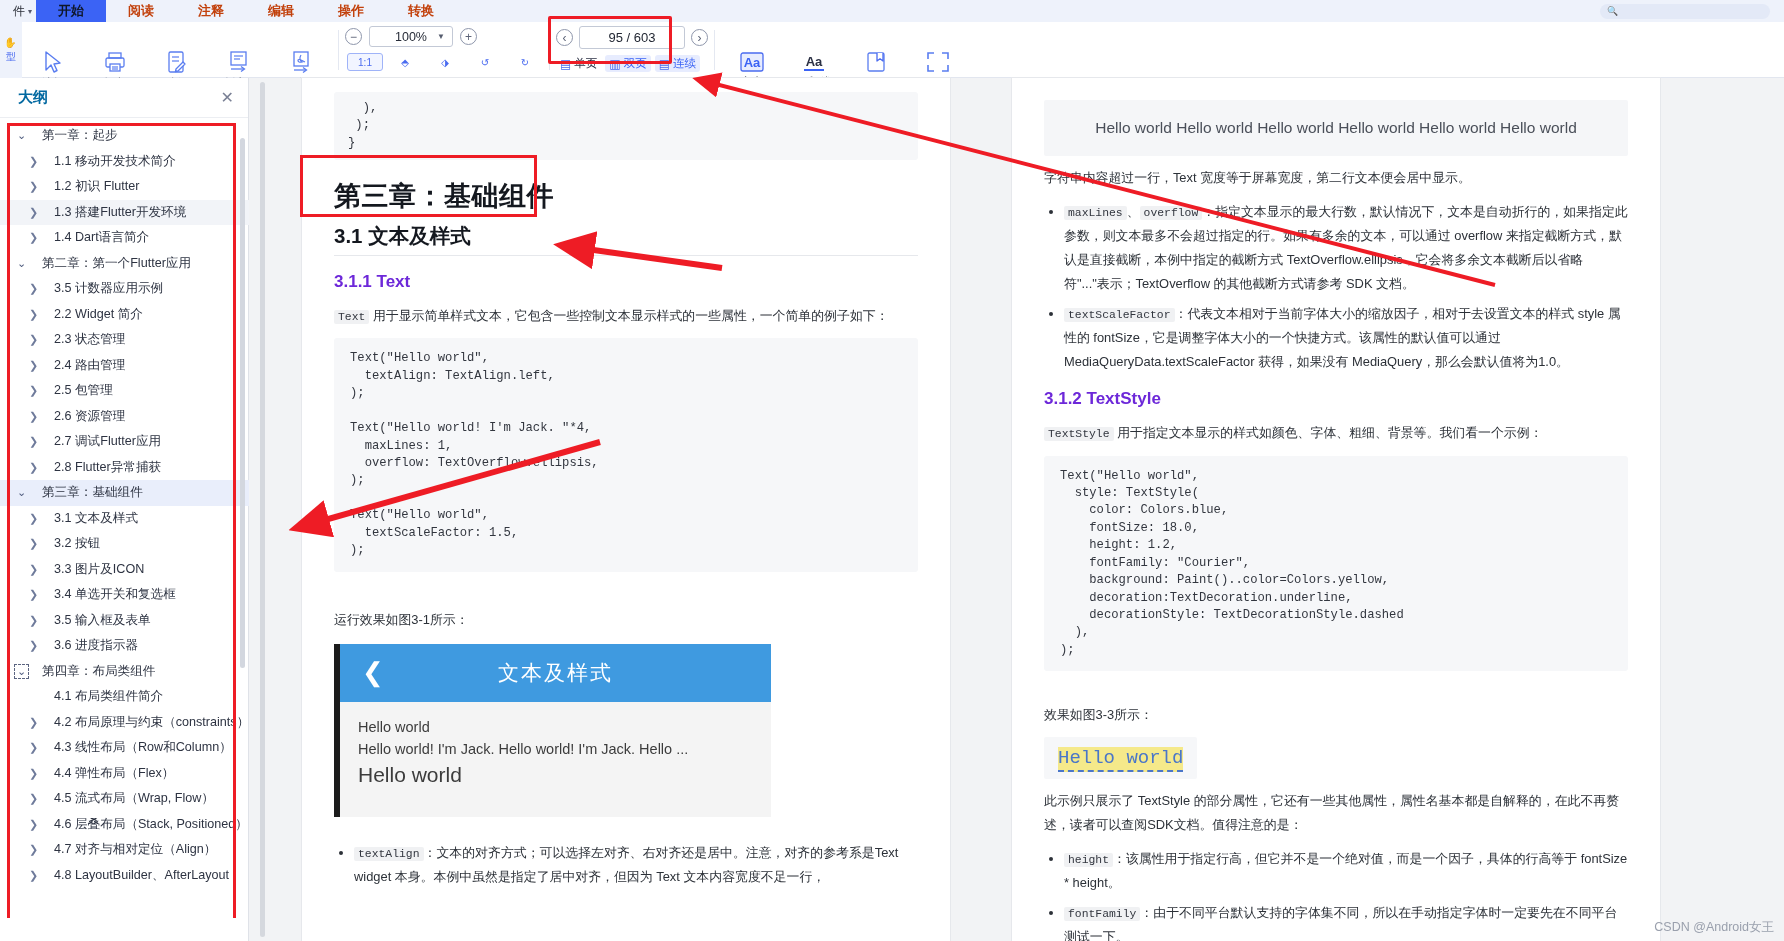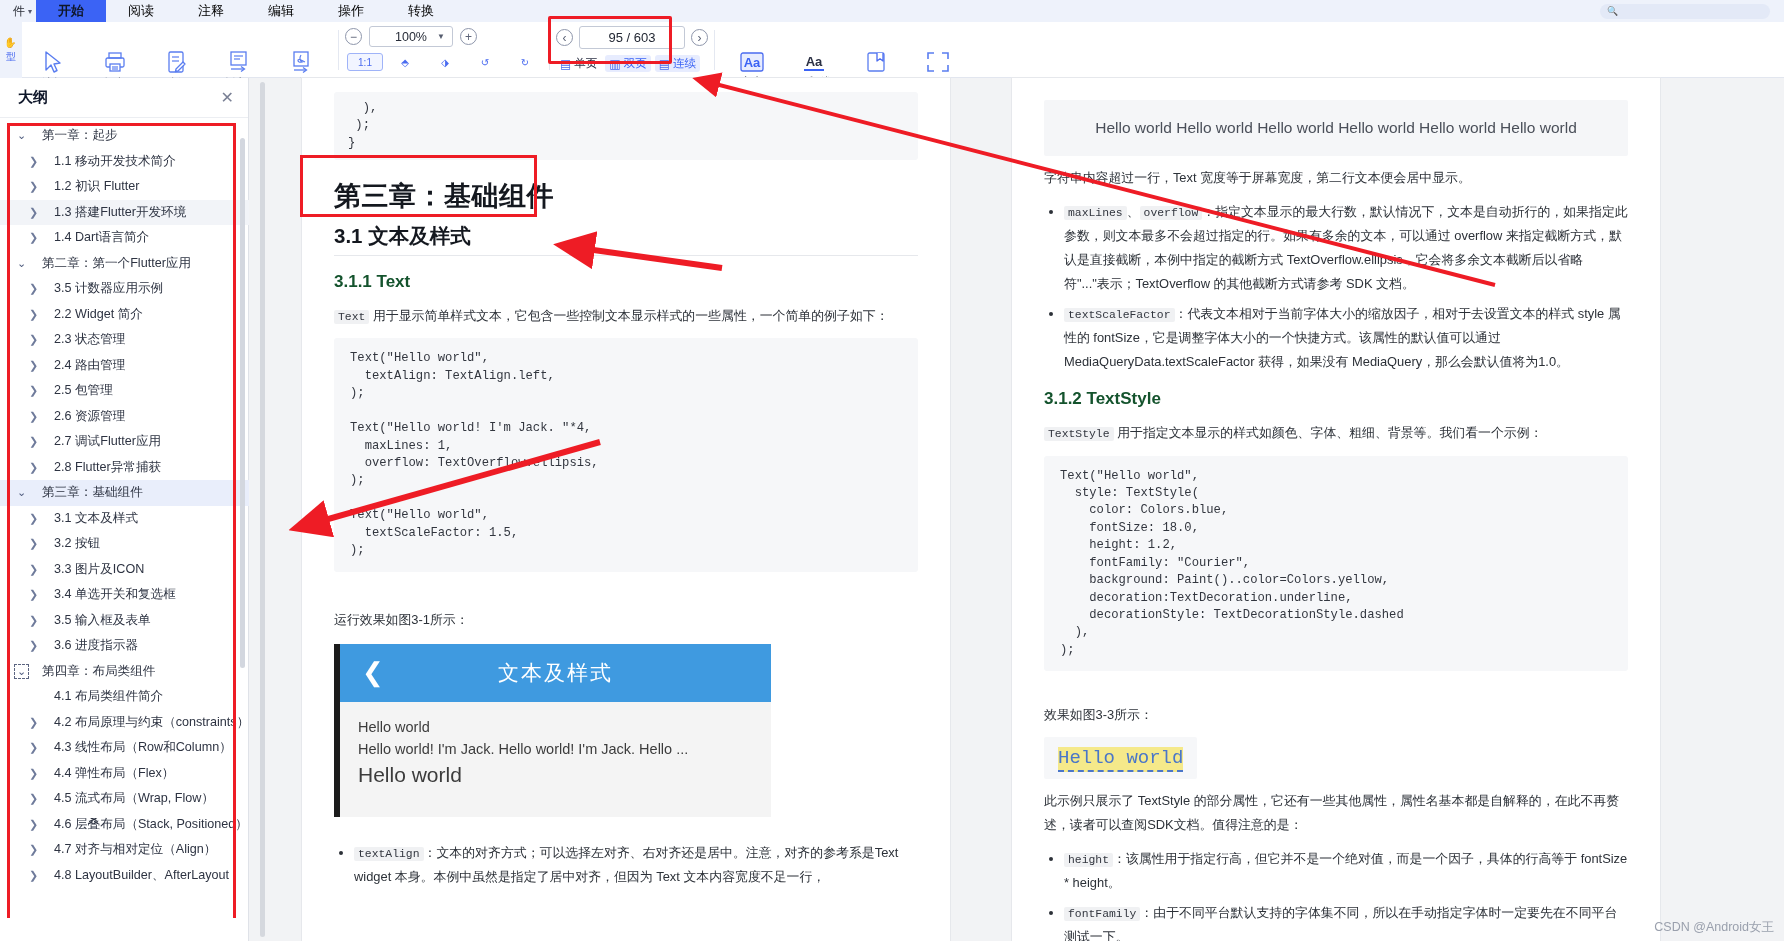--- a/index.html
+++ b/index.html
@@ -16,21 +16,21 @@
     background: #eef2fb; display: flex; align-items: center;
   }
   .file-chip {
     width: 36px; height: 22px; display: flex; align-items: center;
     justify-content: flex-end; font-size: 12px; color: #2b2f38; padding-right: 4px;
   }
   .file-caret { font-size: 8px; margin-left: 3px; color: #55596a; }
   .menutabs { display: flex; align-items: center; height: 22px; }
   .mtab {
     height: 22px; padding: 0 22px; display: flex; align-items: center;
-    justify-content: center; font-size: 13px; color: #000000; cursor: default;
+    justify-content: center; font-size: 13px; color: #c2410c; cursor: default; font-weight: bold;
   }
   .mtab.active { background: #3b63f5; color: #0f172a; font-weight: 600; }
   .menu-right { margin-left: auto; display: flex; align-items: center; padding-right: 14px; }
   .top-search {
     width: 170px; height: 15px; background: #e3e9f7; border-radius: 8px;
     display: flex; align-items: center; padding: 0 7px;
   }
   .top-search .mag { font-size: 9px; color: #8b93a8; }
 
   
@@ -100,21 +100,21 @@
 
   
   .sidebar {
     position: absolute; left: 0; top: 0; width: 249px; height: 863px;
     background: #ffffff; border-right: 1px solid #dfe2e8;
   }
   .sb-head {
     height: 40px; display: flex; align-items: center; padding: 0 14px 0 18px;
     border-bottom: 1px solid #eceef2;
   }
-  .sb-title { font-size: 15px; font-weight: 700; color: #0f172a; }
+  .sb-title { font-size: 15px; font-weight: 700; color: #0369a1; }
   .sb-close { margin-left: auto; font-size: 16px; color: #7a8095; }
   .sb-tree {
     position: absolute; top: 41px; left: 0; width: 249px; height: 822px;
     overflow: hidden; padding-top: 4px;
   }
   .tnode { display: flex; align-items: center; height: 25.5px; padding-left: 14px; font-size: 12.6px; color: #2d3342; white-space: nowrap; }
   .tnode.lvl1 { font-weight: 400; }
   .tnode.lvl2 { padding-left: 26px; }
   .tnode.sel { background: #e9eefb; }
   .tnode.hl { background: #f2f4f8; }
@@ -147,21 +147,21 @@
     font-size: 12.2px; line-height: 1.43; color: #32363f; white-space: pre;
   }
   h1.chap {
     font-size: 27px; font-weight: 700; color: #14181f; letter-spacing: .5px;
     margin: 18px 0 6px 0;
   }
   h2.sec {
     font-size: 20.5px; font-weight: 700; color: #14181f;
     border-bottom: 1px solid #e6e8ec; padding-bottom: 5px; margin: 8px 0 14px 0;
   }
-  h3.sub { font-size: 17px; font-weight: 700; color: #14532d; margin: 16px 0 12px 0; }
+  h3.sub { font-size: 17px; font-weight: 700; color: #6d28d9; margin: 16px 0 12px 0; }
   p.body { font-size: 12.9px; line-height: 1.85; color: #2c3138; margin: 10px 0; }
   code.inl {
     font-family: "Liberation Mono", "DejaVu Sans Mono", monospace;
     font-size: 11.4px; background: #f0f1f3; border-radius: 2px;
     padding: 1px 4px; color: #32363f;
   }
   ul.blist { margin: 8px 0 8px 20px; }
   ul.blist li { font-size: 12.9px; line-height: 1.85; color: #2c3138; margin-bottom: 6px; }
 
   

